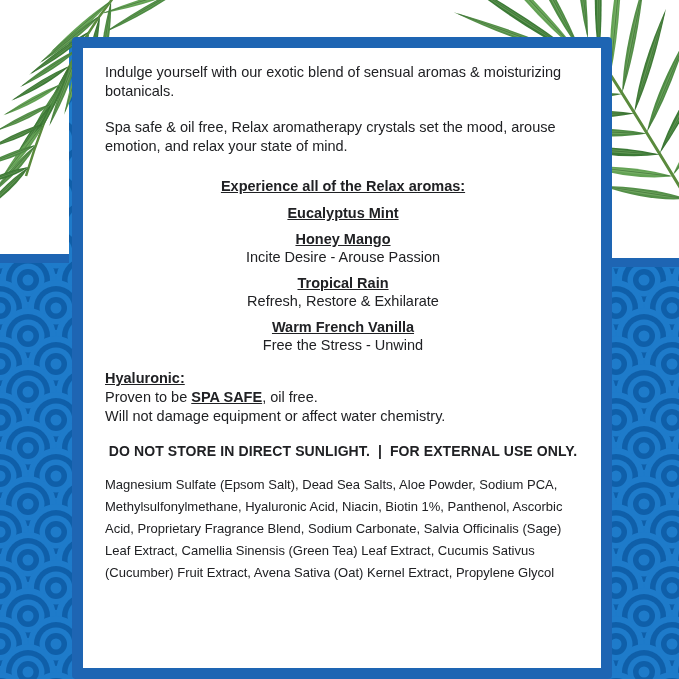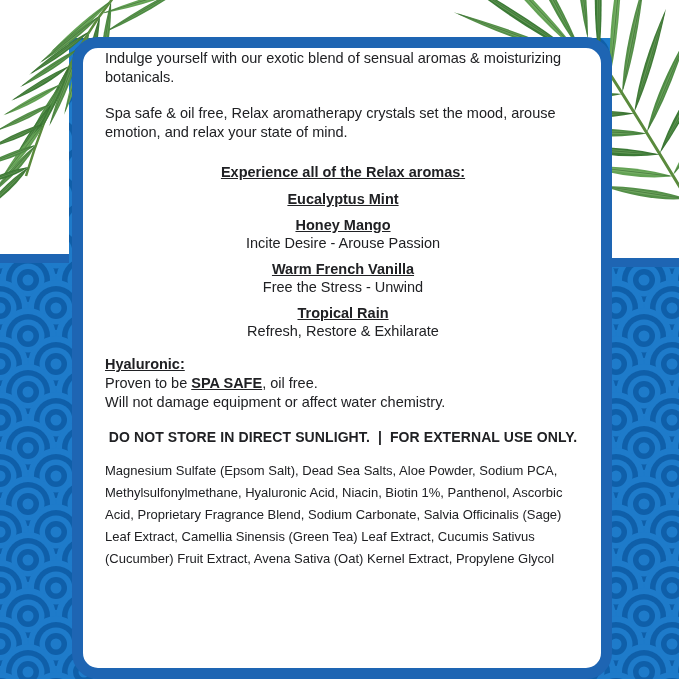--- a/index.html
+++ b/index.html
@@ -13,22 +13,22 @@
   #bg-pattern{left:0;top:0;width:679px;height:679px;z-index:0;}
   .top-strip{position:absolute;left:0;top:0;width:679px;height:38px;background:#ffffff;z-index:1;}
   .corner-box{position:absolute;background:#ffffff;z-index:1;}
   .corner-box.left{left:0;top:0;width:69px;height:254px;border-bottom:9px solid #1e65b3;}
   .corner-box.right{left:611px;top:0;width:68px;height:258px;border-bottom:9px solid #1e65b3;}
   #palm-left{left:0;top:0;width:210px;height:285px;z-index:2;}
   #palm-right{left:430px;top:0;width:249px;height:345px;z-index:2;}
   .card{
     position:absolute;left:72px;top:37px;width:540px;height:642px;z-index:3;
     box-sizing:border-box;background:#ffffff;
-    border:11px solid #1e65b3;border-radius:26px;
-    padding:1px 20px 10px 22px;
+    border:11px solid #1e65b3;border-radius:4px;
+    padding:15px 20px 10px 22px;
     color:#202124;
   }
   .card p{margin:0;}
   .body{font-size:14.5px;line-height:19px;}
   .b{font-weight:bold;text-decoration:underline;}
   .center{text-align:center;}
   .mb17{margin-bottom:17px !important;}
   .mb21{margin-bottom:21px !important;}
   .aromas-heading{font-size:14.5px;line-height:18px;margin-bottom:9px !important;}
   .aroma{margin-bottom:8px;}
@@ -2115,26 +2115,26 @@
     <p class="center b aromas-heading">Experience all of the Relax aromas:</p>
 
     <div class="aroma">
       <p class="center b">Eucalyptus Mint</p>
     </div>
     <div class="aroma">
       <p class="center b">Honey Mango</p>
       <p class="center">Incite Desire - Arouse Passion</p>
     </div>
     <div class="aroma">
+      <p class="center b">Tropical Rain</p>
+      <p class="center">Refresh, Restore &amp; Exhilarate</p>
+    </div>
+    <div class="aroma">
       <p class="center b">Warm French Vanilla</p>
       <p class="center">Free the Stress - Unwind</p>
-    </div>
-    <div class="aroma">
-      <p class="center b">Tropical Rain</p>
-      <p class="center">Refresh, Restore &amp; Exhilarate</p>
     </div>
 
     <p class="body b">Hyaluronic:</p>
 
     <p class="body"><span>Proven to be </span><span class="b">SPA SAFE</span><span>, oil free.</span></p>
     <p class="body spa2">Will not damage equipment or affect water chemistry.</p>
 
     <p class="warning">DO NOT STORE IN DIRECT SUNLIGHT.  |  FOR EXTERNAL USE ONLY.</p>
 
     <p class="ingredients">Magnesium Sulfate (Epsom Salt), Dead Sea Salts, Aloe Powder, Sodium PCA, Methylsulfonylmethane, Hyaluronic Acid, Niacin, Biotin 1%, Panthenol, Ascorbic Acid, Proprietary Fragrance Blend, Sodium Carbonate, Salvia Officinalis (Sage) Leaf Extract, Camellia Sinensis (Green Tea) Leaf Extract, Cucumis Sativus (Cucumber) Fruit Extract, Avena Sativa (Oat) Kernel Extract, Propylene Glycol</p>

